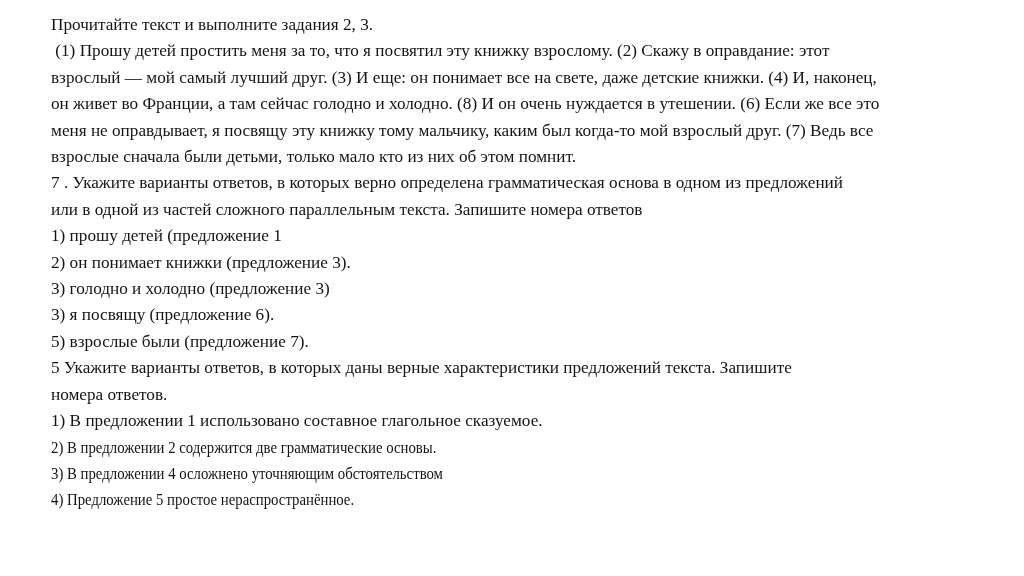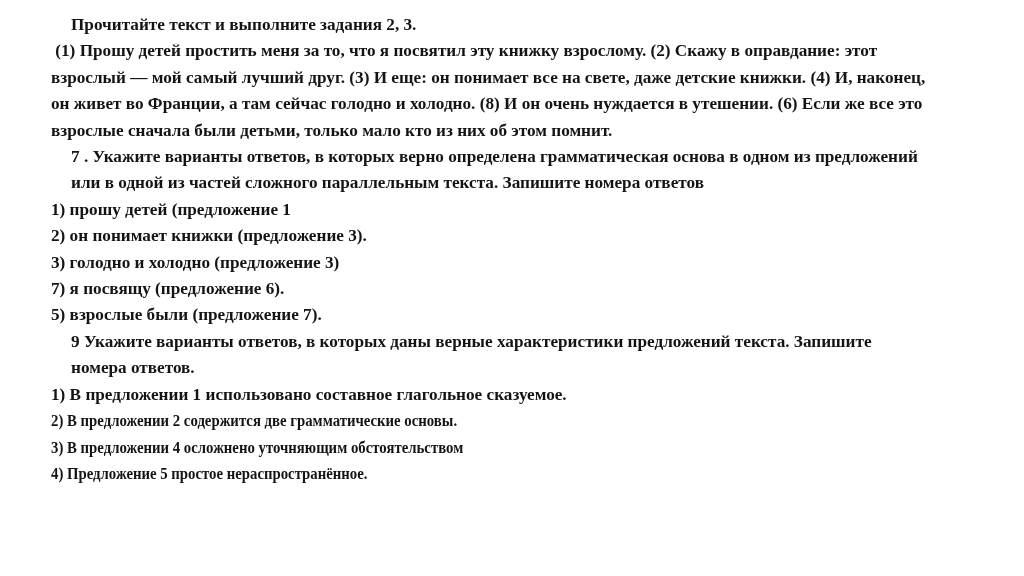--- a/index.html
+++ b/index.html
@@ -2,48 +2,49 @@
 <html><head>
 <meta charset="utf-8">
 <style>
   html, body { margin: 0; padding: 0; background: #ffffff; }
   body { width: 1024px; height: 576px; overflow: hidden; position: relative; }
   .doc {
     position: absolute; left: 51px; top: 12px; width: 960px;
     font-family: "Liberation Serif", "DejaVu Serif", serif;
     font-size: 17.2px; line-height: 26.4px; color: #141414;
   }
-  .line { white-space: nowrap; display: block; font-weight: bold; }
-  .bold { font-weight: bold; margin-left: 20px; }
+  .line { white-space: nowrap; display: block; }
+  .bold { font-weight: normal; }
   .cond { display: inline-block; transform: scaleX(0.86); transform-origin: left center; }
 </style>
 </head>
 <body>
 
 <div class="doc">
   <span class="line bold">Прочитайте текст и выполните задания 2, 3.</span>
 
   <div>
     <span class="line" style="white-space:pre"> (1) Прошу детей простить меня за то, что я посвятил эту книжку взрослому. (2) Скажу в оправдание: этот</span>
     <span class="line">взрослый — мой самый лучший друг. (3) И еще: он понимает все на свете, даже детские книжки. (4) И, наконец,</span>
     <span class="line">он живет во Франции, а там сейчас голодно и холодно. (8) И он очень нуждается в утешении. (6) Если же все это</span>
+    <span class="line">меня не оправдывает, я посвящу эту книжку тому мальчику, каким был когда-то мой взрослый друг. (7) Ведь все</span>
     <span class="line">взрослые сначала были детьми, только мало кто из них об этом помнит.</span>
   </div>
 
   <div>
     <span class="line bold">7 . Укажите варианты ответов, в которых верно определена грамматическая основа в одном из предложений</span>
     <span class="line bold">или в одной из частей сложного параллельным текста. Запишите номера ответов</span>
     <span class="line">1) прошу детей (предложение 1</span>
     <span class="line">2) он понимает книжки (предложение 3).</span>
     <span class="line">3) голодно и холодно (предложение 3)</span>
-    <span class="line">7) я посвящу (предложение 6).</span>
+    <span class="line">3) я посвящу (предложение 6).</span>
     <span class="line">5) взрослые были (предложение 7).</span>
   </div>
 
   <div>
-    <span class="line bold">9 Укажите варианты ответов, в которых даны верные характеристики предложений текста. Запишите</span>
+    <span class="line bold">5 Укажите варианты ответов, в которых даны верные характеристики предложений текста. Запишите</span>
     <span class="line bold">номера ответов.</span>
     <span class="line">1) В предложении 1 использовано составное глагольное сказуемое.</span>
     <span class="line"><span class="cond">2) В предложении 2 содержится две грамматические основы.</span></span>
     <span class="line"><span class="cond">3) В предложении 4 осложнено уточняющим обстоятельством</span></span>
     <span class="line"><span class="cond">4) Предложение 5 простое нераспространённое.</span></span>
   </div>
 </div>
 
 </body></html>

